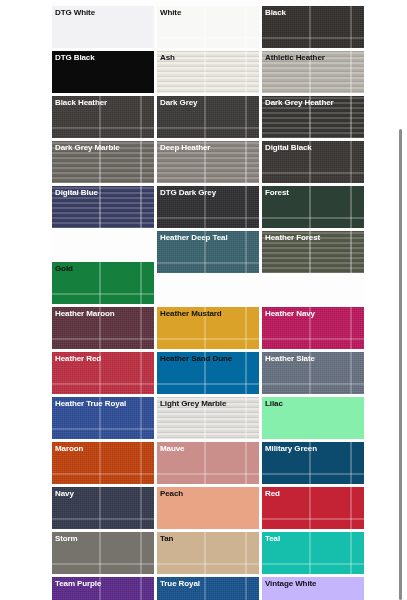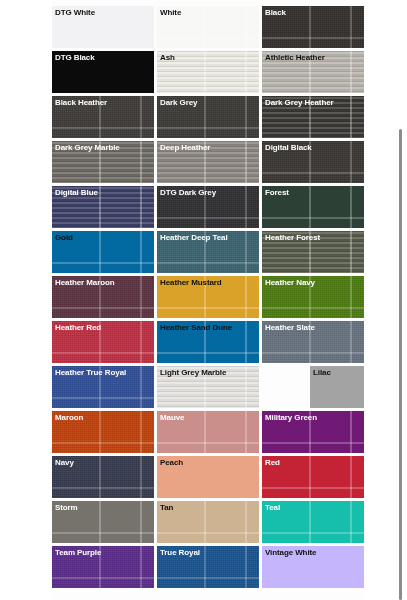--- a/index.html
+++ b/index.html
@@ -229,77 +229,77 @@
         <span class="swatch-label light">Digital Blue</span>
       </div>
       <div class="swatch " style="background-color: rgb(47, 46, 49);">
         <div class="weave"></div>
         <span class="swatch-label light">DTG Dark Grey</span>
       </div>
       <div class="swatch solid" style="background-color: rgb(44, 64, 53);">
         <div class="weave"></div>
         <span class="swatch-label light">Forest</span>
       </div>
+      <div class="swatch solid" style="background-color: #15803d; margin-top: 31px;">
+        <div class="weave"></div>
+        <span class="swatch-label dark">Gold</span>
+      </div>
+      <div class="swatch " style="background-color: rgb(59, 100, 113);">
+        <div class="weave"></div>
+        <span class="swatch-label light">Heather Deep Teal</span>
+      </div>
+      <div class="swatch marble" style="background-color: rgb(86, 91, 75);">
+        <div class="weave"></div>
+        <span class="swatch-label light">Heather Forest</span>
+      </div>
+      <div class="swatch " style="background-color: rgb(93, 51, 64);">
+        <div class="weave"></div>
+        <span class="swatch-label light">Heather Maroon</span>
+      </div>
+      <div class="swatch solid" style="background-color: rgb(219, 162, 41);">
+        <div class="weave"></div>
+        <span class="swatch-label dark">Heather Mustard</span>
+      </div>
+      <div class="swatch " style="background-color: #be185d;">
+        <div class="weave"></div>
+        <span class="swatch-label light">Heather Navy</span>
+      </div>
+      <div class="swatch " style="background-color: rgb(191, 47, 66);">
+        <div class="weave"></div>
+        <span class="swatch-label light">Heather Red</span>
+      </div>
       <div class="swatch solid" style="background-color: #0369a1;">
         <div class="weave"></div>
-        <span class="swatch-label dark">Gold</span>
-      </div>
-      <div class="swatch " style="background-color: rgb(59, 100, 113);">
-        <div class="weave"></div>
-        <span class="swatch-label light">Heather Deep Teal</span>
-      </div>
-      <div class="swatch marble" style="background-color: rgb(86, 91, 75);">
-        <div class="weave"></div>
-        <span class="swatch-label light">Heather Forest</span>
-      </div>
-      <div class="swatch " style="background-color: rgb(93, 51, 64);">
-        <div class="weave"></div>
-        <span class="swatch-label light">Heather Maroon</span>
-      </div>
-      <div class="swatch solid" style="background-color: rgb(219, 162, 41);">
-        <div class="weave"></div>
-        <span class="swatch-label dark">Heather Mustard</span>
-      </div>
-      <div class="swatch " style="background-color: #4d7c0f;">
-        <div class="weave"></div>
-        <span class="swatch-label light">Heather Navy</span>
-      </div>
-      <div class="swatch " style="background-color: rgb(191, 47, 66);">
-        <div class="weave"></div>
-        <span class="swatch-label light">Heather Red</span>
-      </div>
-      <div class="swatch solid" style="background-color: #0369a1;">
-        <div class="weave"></div>
         <span class="swatch-label dark">Heather Sand Dune</span>
       </div>
       <div class="swatch " style="background-color: rgb(104, 114, 129);">
         <div class="weave"></div>
         <span class="swatch-label light">Heather Slate</span>
       </div>
       <div class="swatch " style="background-color: rgb(47, 79, 153);">
         <div class="weave"></div>
         <span class="swatch-label light">Heather True Royal</span>
       </div>
       <div class="swatch marble" style="background-color: rgb(230, 228, 224);">
         <div class="weave"></div>
         <span class="swatch-label dark">Light Grey Marble</span>
       </div>
-      <div class="swatch plain" style="background-color: #a3a3a3; margin-left: 48px;">
+      <div class="swatch plain" style="background-color: #86efac;">
         <div class="weave"></div>
         <span class="swatch-label dark">Lilac</span>
       </div>
       <div class="swatch " style="background-color: #c2410c;">
         <div class="weave"></div>
         <span class="swatch-label light">Maroon</span>
       </div>
       <div class="swatch solid" style="background-color: rgb(203, 143, 139);">
         <div class="weave"></div>
         <span class="swatch-label light">Mauve</span>
       </div>
-      <div class="swatch solid" style="background-color: #701a75;">
+      <div class="swatch solid" style="background-color: #0c4a6e;">
         <div class="weave"></div>
         <span class="swatch-label light">Military Green</span>
       </div>
       <div class="swatch " style="background-color: rgb(53, 58, 78);">
         <div class="weave"></div>
         <span class="swatch-label light">Navy</span>
       </div>
       <div class="swatch plain" style="background-color: rgb(233, 163, 133);">
         <div class="weave"></div>
         <span class="swatch-label dark">Peach</span>

